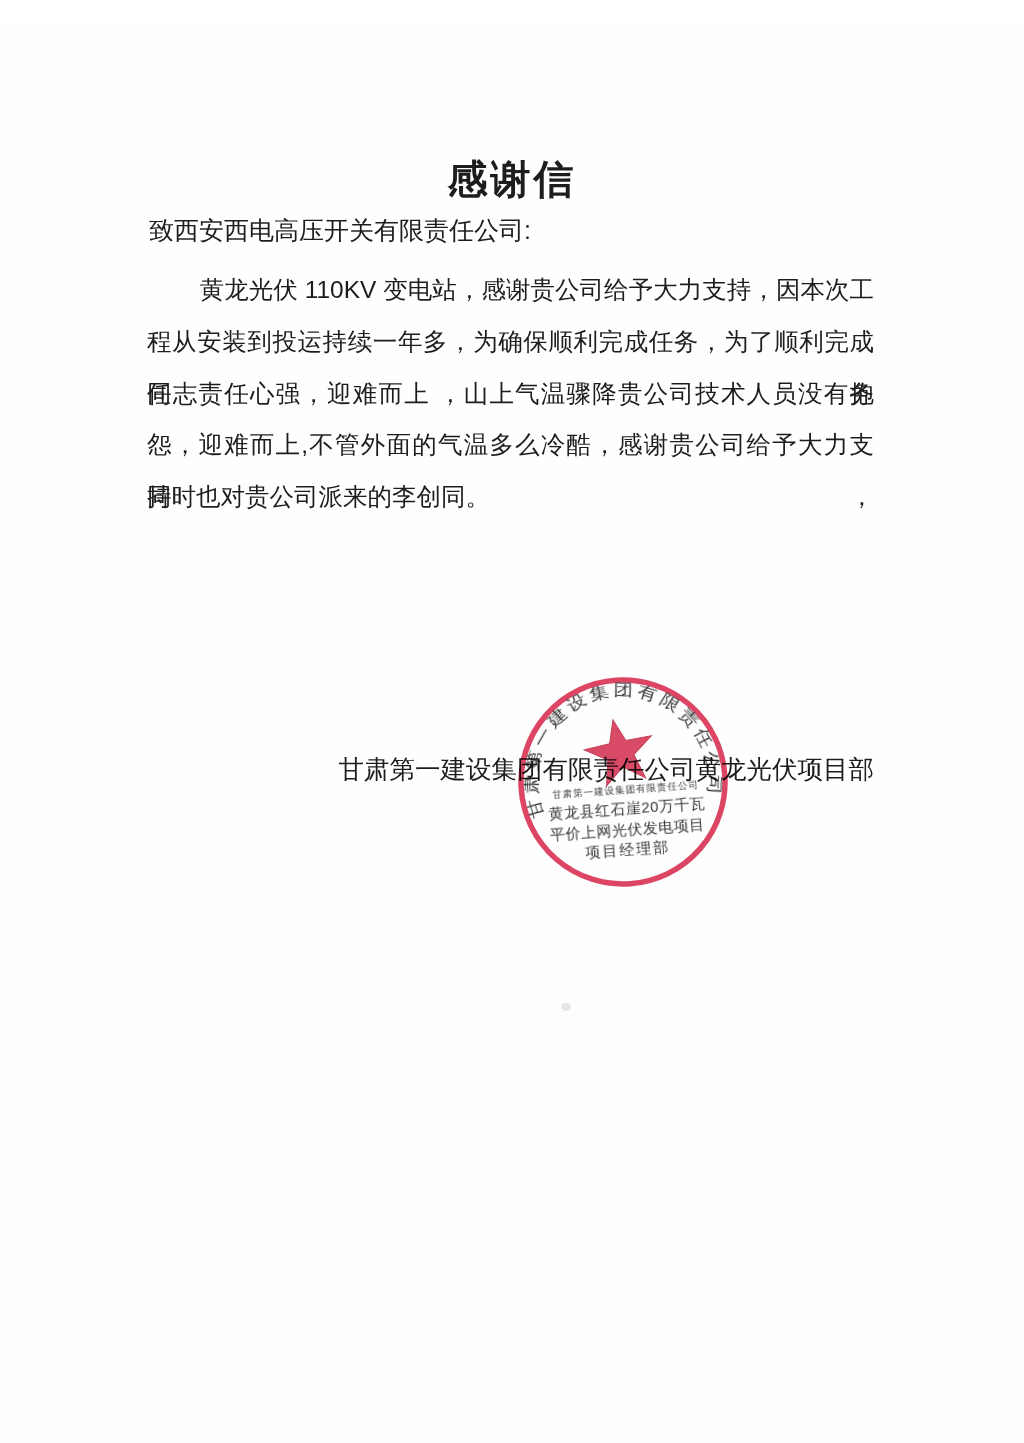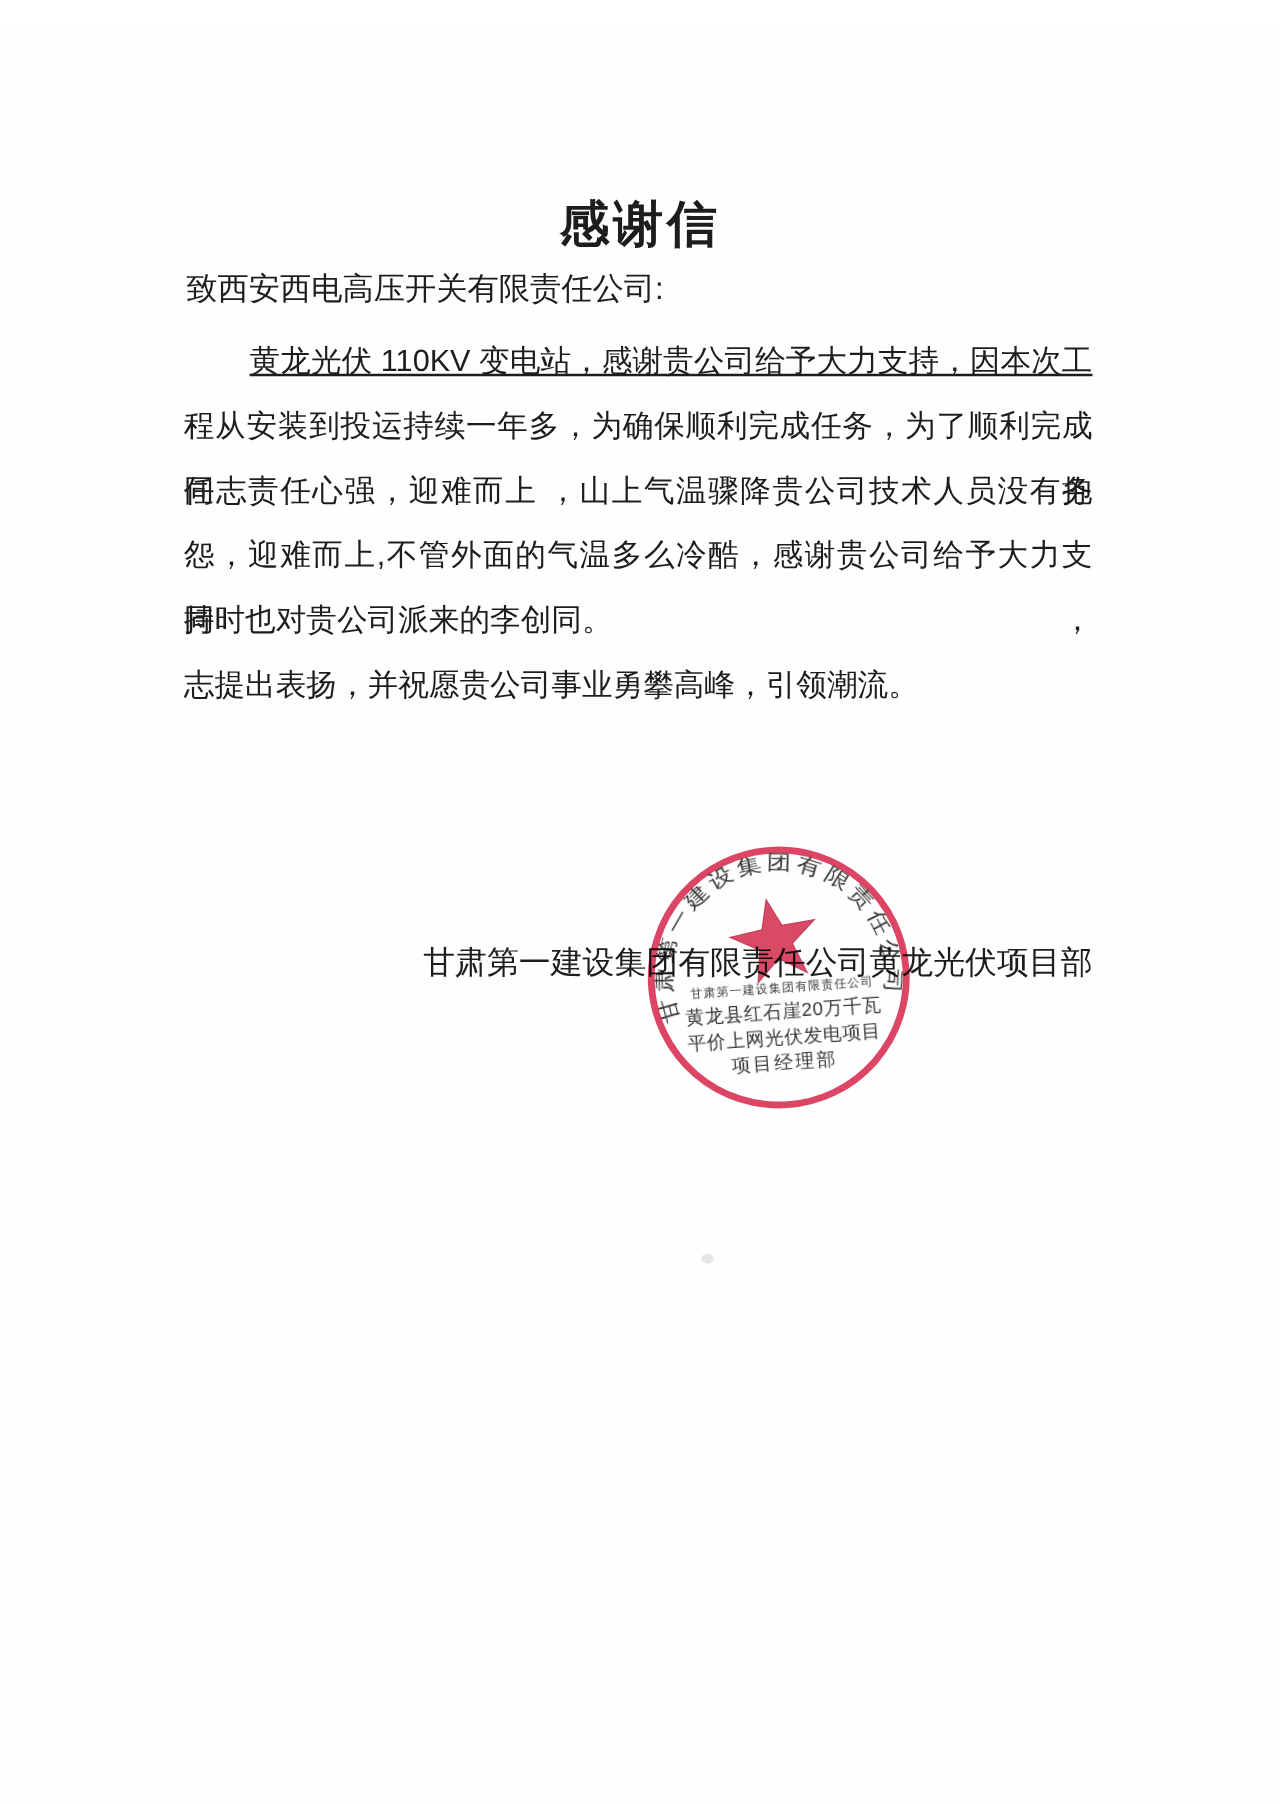--- a/index.html
+++ b/index.html
@@ -43,21 +43,21 @@
     line-height: 51.8px;
     font-size: 24.5px;
     font-weight: 500;
     white-space: normal;
     overflow: visible;
   }
   .line.full {
     text-align: justify;
     text-align-last: justify;
   }
-  .line.indent { text-indent: 2.15em; text-decoration: underline; }
+  .line.indent { text-indent: 2.15em; }
   .signature {
     position: absolute;
     top: 731px;
     right: 150px;
     font-size: 25.5px;
     font-weight: 500;
     margin: 0;
   }
   .stamp {
     position: absolute;
@@ -93,21 +93,20 @@
   <h1 class="title">感谢信</h1>
 
   <p class="salutation">致西安西电高压开关有限责任公司:</p>
 
   <div class="body-block">
     <div class="line full indent">黄龙光伏 110KV 变电站，感谢贵公司给予大力支持，因本次工</div>
     <div class="line full">程从安装到投运持续一年多，为确保顺利完成任务，为了顺利完成任务</div>
     <div class="line full">同志责任心强，迎难而上 ，山上气温骤降贵公司技术人员没有抱</div>
     <div class="line full">怨，迎难而上,不管外面的气温多么冷酷，感谢贵公司给予大力支持，</div>
     <div class="line">同时也对贵公司派来的李创同。</div>
-    <div class="line">志提出表扬，并祝愿贵公司事业勇攀高峰，引领潮流。</div>
   </div>
 
   <p class="signature">甘肃第一建设集团有限责任公司黄龙光伏项目部</p>
 
   <svg class="stamp" viewBox="0 0 222 222" xmlns="http://www.w3.org/2000/svg">
     <defs>
       <path id="ringPath" d="M 33.1 146.9 A 86 86 0 1 1 188.9 146.9" fill="none"></path>
       <filter id="inkblur" x="-20%" y="-20%" width="140%" height="140%">
         <feGaussianBlur stdDeviation="0.55"></feGaussianBlur>
       </filter>

